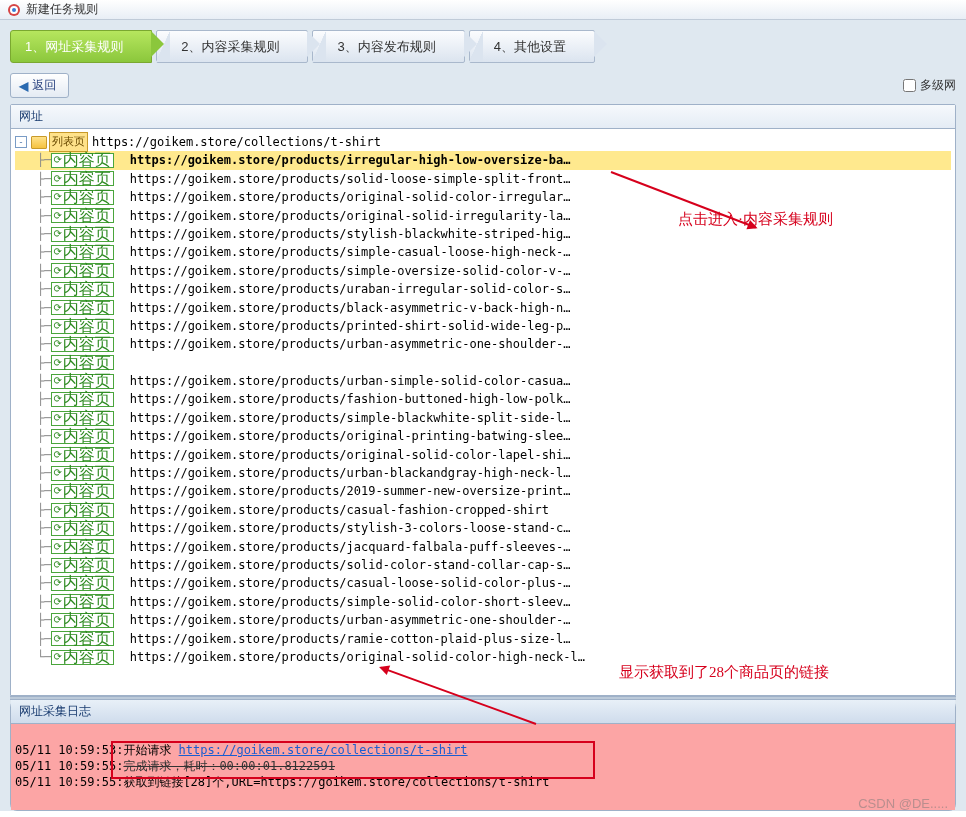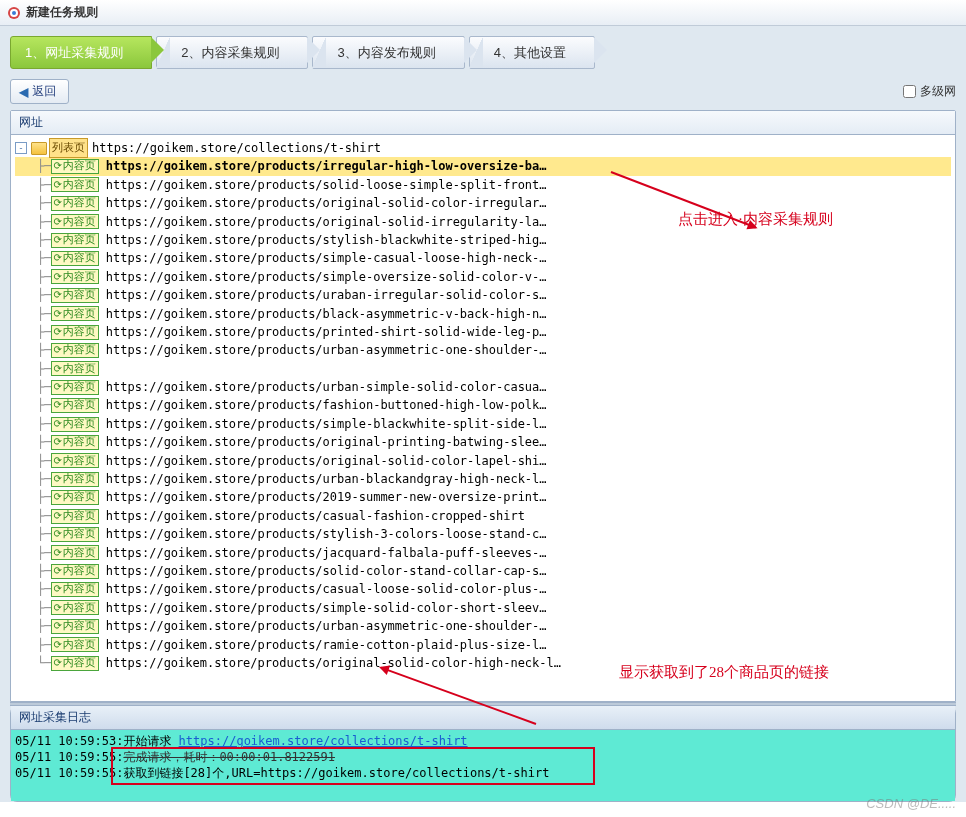--- a/index.html
+++ b/index.html
@@ -1,18 +1,18 @@
 <!DOCTYPE html>
 <html><head>
 <meta charset="utf-8">
 <style>
   * { margin: 0; padding: 0; box-sizing: border-box; }
   body { font-family: "Microsoft YaHei", Arial, sans-serif; font-size: 12px; background: #fff; width: 966px; overflow: hidden; }
   
-  .title-bar { height: 26px; background: linear-gradient(to bottom, #fff, #e8eef5); display: flex; align-items: center; padding: 0 6px; border-bottom: 1px solid #c0cbd8; font-weight: bold; }
+  .title-bar { height: 20px; background: linear-gradient(to bottom, #fff, #e8eef5); display: flex; align-items: center; padding: 0 6px; border-bottom: 1px solid #c0cbd8; }
   .title-bar .icon { width: 16px; height: 16px; margin-right: 4px; display: flex; align-items: center; justify-content: center; }
   .title-text { color: #333; font-size: 12px; }
   
   .content-zone { background: #dfe8f0; padding: 10px 10px 0 10px; }
   
   .tabs-row { display: flex; gap: 0; margin-bottom: 8px; }
   .tab { position: relative; height: 33px; padding: 0 28px 0 14px; display: flex; align-items: center; font-size: 13px; cursor: pointer; }
   .tab.active { background: linear-gradient(to bottom, #b6e65e, #8bc73c); color: #fff; border: 1px solid #7aa830; border-radius: 3px 0 0 3px; }
   .tab.active::after { content:""; position:absolute; right:-13px; top:0; width:0; height:0; border-top:13.5px solid transparent; border-bottom:13.5px solid transparent; border-left:13px solid #8bc73c; z-index:2;}
   .tab.inactive { background: linear-gradient(to bottom, #fbfcfe, #dbe4ef); color: #333; border: 1px solid #a9b8cc; margin-left:4px; border-radius:2px; }
@@ -27,41 +27,41 @@
   
   .panel-group { background:#fff; border:1px solid #9fb1c8; border-radius:2px 2px 0 0; }
   .panel-hdr { background: linear-gradient(to bottom, #f6f9fc, #e4ecf5); border-bottom:1px solid #9fb1c8; padding:3px 8px; font-size:12px; color:#1a3c70;}
   
   .tree-pane { height: 566px; overflow-y: hidden; padding: 4px 4px; font-family: "SimSun","NSimSun",monospace; font-size:12px; line-height:18.4px; white-space:nowrap;}
   .tree-row { display:flex; align-items:center; height:18.4px;}
   .tree-connector { color:#888; font-family: monospace;}
   .box-icon { display:inline-flex; align-items:center; justify-content:center; width:12px; height:12px; border:1px solid #7a9cc6; font-size:9px; line-height:9px; color:#4a74a8; background:#fff; cursor:pointer; margin-right:2px;}
   .folder-icon { display:inline-block; width:16px; height:13px; background: linear-gradient(to bottom,#ffe28a,#f5c23e); border:1px solid #c89a2a; border-radius:1px; margin:0 2px;}
   .root-badge { display:inline-block; background:#ffe28a; border:1px solid #c89a2a; padding:0 2px; font-size:11px; color:#6a4a00; margin-right:4px;}
-  .content-badge { display:inline-flex; align-items:center; border:1px solid #4aa53c; color:#2d8a20; background:#fef9c3; padding:0 2px 0 1px; font-size:11px; margin-right:7px; height:15px;}
+  .content-badge { display:inline-flex; align-items:center; border:1px solid #4aa53c; color:#2d8a20; background:#ffffff; padding:0 2px 0 1px; font-size:16px; margin-right:16px; height:15px;}
   .content-badge::before { content:"⟳"; font-size:10px; margin-right:1px; color:#2d8a20;}
   .url-text { font-family: "SimSun","NSimSun",monospace; letter-spacing:0;}
   .tree-row.highlight { background:#ffe98e;}
   .tree-row.highlight .url-text { color:#000; font-weight:bold;}
   .indent1 { display:inline-block; width:22px; text-align:center; color:#888;}
   
   .divider { height:4px; background:#bccad9; border-top:1px solid #9fb1c8; border-bottom:1px solid #9fb1c8;}
   
-  .log-pane { background:#5eead4; font-family: "SimSun","NSimSun",monospace; font-size:12px; line-height:16px; padding:3px 4px 20px 4px; position:relative;}
+  .log-pane { background:#fca5a5; font-family: "SimSun","NSimSun",monospace; font-size:12px; line-height:16px; padding:18px 4px 20px 4px; position:relative;}
   .log-line { white-space: nowrap;}
   .log-link { color:#1a5dd1; text-decoration: underline; cursor:pointer;}
   .strike { text-decoration: line-through; color:#333;}
   .red-box { position:absolute; border:2px solid #d6001c; left:100px; top:17px; width:484px; height:38px; pointer-events:none;}
   
   .anno { position:absolute; pointer-events:none; }
   .anno-text { color:#d6001c; font-size:15px; font-family:"Microsoft YaHei";}
   .arrow-line { position:absolute; height:2px; background:#d6001c; transform-origin: left center;}
   .arrow-line::after { content:""; position:absolute; right:-2px; top:-4px; width:0; height:0; border-left:10px solid #d6001c; border-top:5px solid transparent; border-bottom:5px solid transparent;}
   
-  .watermark { position: fixed; right: 10px; bottom: 6px; font-size: 13px; color: rgba(120,120,120,0.5); font-style: italic;}
+  .watermark { position: fixed; right: 18px; bottom: 6px; font-size: 13px; color: rgba(120,120,120,0.5); }
   
   .main-wrap { position: relative;}
 </style>
 </head>
 <body>
 
 <div class="main-wrap">
 
 <div class="title-bar">
   <span class="icon">

